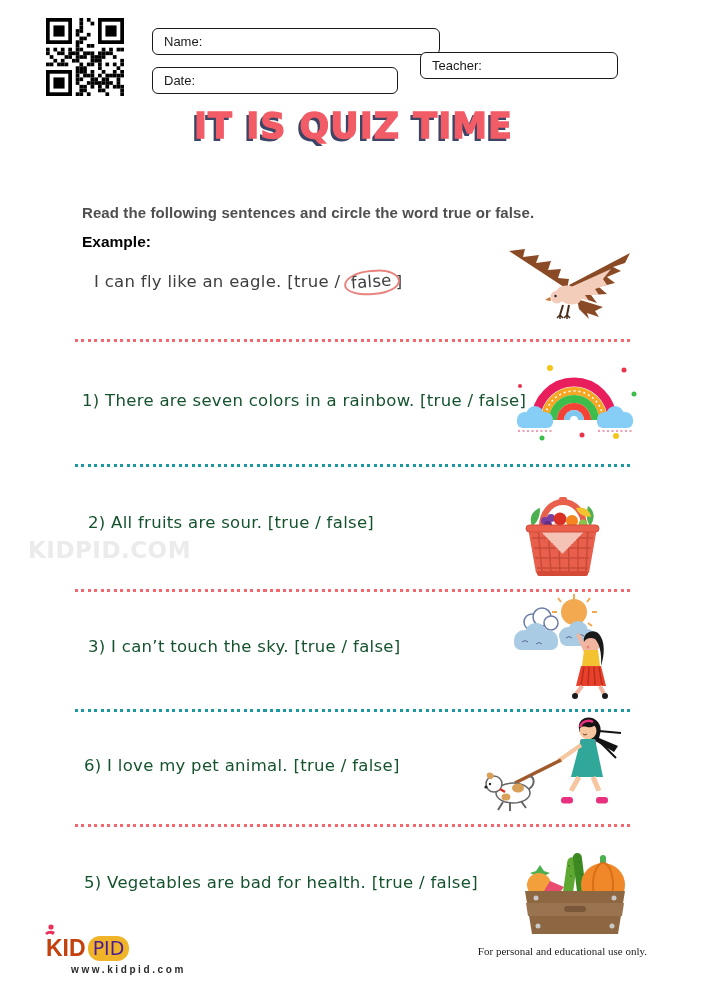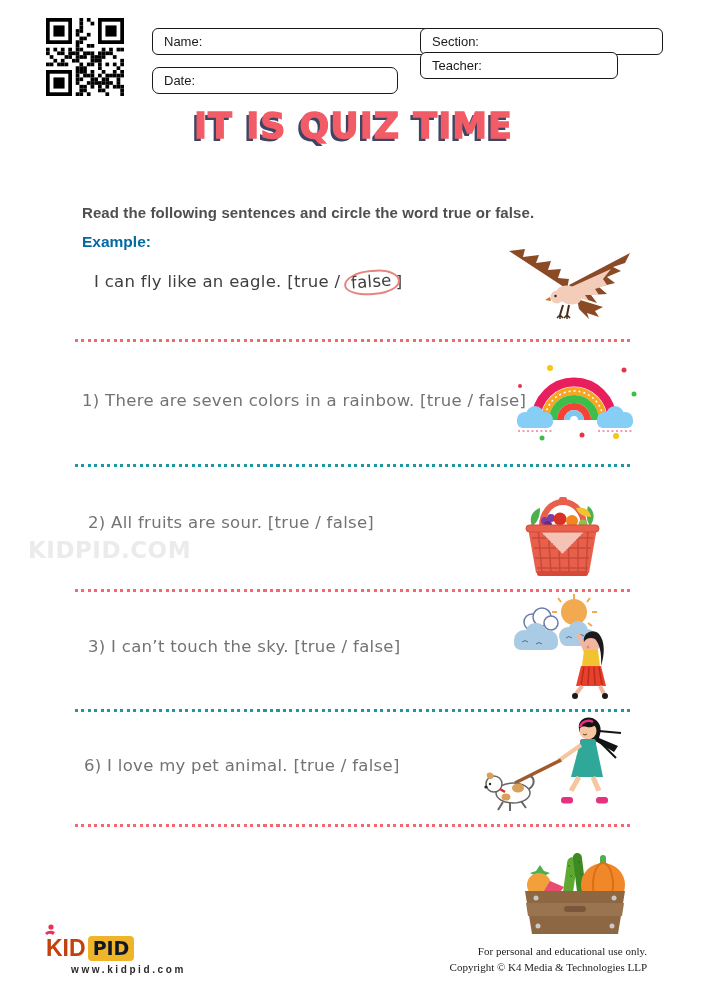--- a/index.html
+++ b/index.html
@@ -5,52 +5,52 @@
   html,body{margin:0;padding:0;background:#fff;}
   .page{position:relative;width:707px;height:1000px;background:#fff;overflow:hidden;
         font-family:"DejaVu Sans",sans-serif;color:#3e3e3e;}
   
   .qr{position:absolute;left:46px;top:18px;width:78px;height:78px;}
   .field{position:absolute;height:27px;border:1.6px solid #1a1a1a;border-radius:6px;
          display:flex;align-items:center;box-sizing:border-box;background:#fff;}
   .field span{margin-left:11px;font-family:"Liberation Sans",sans-serif;font-size:13px;color:#1a1a1a;}
   .f-name{left:152px;top:28px;width:288px;}
   .f-section{left:420px;top:28px;width:243px;}
-  .f-date{left:152px;top:67px;width:246px;border-radius:7px;}
+  .f-date{left:152px;top:67px;width:246px;}
   .f-teacher{left:420px;top:52px;width:198px;}
   
   .title{position:absolute;left:0;right:0;top:106px;text-align:center;
          font-size:35px;font-weight:bold;letter-spacing:1px;color:#F25C66;
          -webkit-text-stroke:1.3px #F25C66;text-shadow:-3px 3px 0 #3D4566;}
   .pill{position:absolute;left:50%;top:156px;transform:translateX(-50%);
         background:#FBD9C4;border-radius:16px;padding:8px 18px;font-size:16px;
         color:#2b2b2b;letter-spacing:0.6px;white-space:nowrap;}
   
   .instruction{position:absolute;left:82px;top:204px;font-size:15px;font-weight:bold;
                color:#4f4f4f;font-family:"Liberation Sans",sans-serif;letter-spacing:0.1px;}
-  .example-label{position:absolute;left:82px;top:233px;font-size:15.5px;font-weight:bold;color:#0369a1;
+  .example-label{position:absolute;left:82px;top:233px;font-size:15.5px;font-weight:bold;color:#000000;
                font-family:"Liberation Sans",sans-serif;}
   .example-line{position:absolute;left:94px;top:270px;font-size:16.5px;color:#3e3e3e;letter-spacing:0.3px;}
   .circled{display:inline-block;border:2px solid #E8837D;border-radius:55% 45% 50% 50% / 60% 55% 55% 50%;
            padding:0px 6px 2px 5px;margin:0 -4px 0 -2px;transform:rotate(-4deg);}
   
   .sep{position:absolute;left:75px;width:558px;height:3px;}
   .sep.red{background:repeating-linear-gradient(to right,#F4676E 0 3px,transparent 3px 6.5px);}
   .sep.teal{background:repeating-linear-gradient(to right,#1B98A0 0 3px,transparent 3px 6.5px);}
   
-  .q{position:absolute;font-size:16.5px;color:#737373;letter-spacing:0.3px;white-space:nowrap;}
+  .q{position:absolute;font-size:16.5px;color:#14532d;letter-spacing:0.3px;white-space:nowrap;}
   .illus{position:absolute;}
   
   .watermark{position:absolute;left:28px;top:537px;font-size:23px;font-weight:bold;
              color:#EBEBEB;letter-spacing:0.5px;}
   
   .logo{position:absolute;left:46px;top:933px;height:30px;display:flex;align-items:center;}
   .logo-person{position:absolute;left:-4px;top:-9px;width:15px;height:16px;}
   .logo-kid{font-size:23px;font-weight:bold;color:#c2410c;letter-spacing:0px;font-family:Liberation Sans, sans-serif;}
-  .logo-pid{font-size:19px;font-weight:bold;color:#0f172a;background:#F0B429;border-radius:4px;
+  .logo-pid{font-size:19px;font-weight:normal;color:#4c1d95;background:#F0B429;border-radius:12px;
             padding:1px 5px 2px;margin-left:2px;}
   .website{position:absolute;left:47px;top:964px;font-size:10px;letter-spacing:2.6px;
            color:#2a2a2a;font-weight:600;font-family:"Liberation Sans",sans-serif;margin-left:24px;}
   .copyright{position:absolute;right:60px;top:944px;text-align:right;
              font-family:"Liberation Serif",serif;font-size:11px;color:#222;line-height:1.45;}
 </style>
 </head>
 <body>
 
 <div class="page">
@@ -190,23 +190,20 @@
           <rect fill="#fff" x="55.71" y="3.71" width="18.57" height="18.57"></rect>
           <rect x="59.43" y="7.43" width="11.14" height="11.14"></rect>
           <rect x="0.00" y="52.00" width="26.00" height="26.00"></rect>
           <rect fill="#fff" x="3.71" y="55.71" width="18.57" height="18.57"></rect>
           <rect x="7.43" y="59.43" width="11.14" height="11.14"></rect>
         </g>
       </svg></div>
   <div class="field f-name">
       <span>Name:</span>
     </div>
-  <div class="field f-section">
-      <span>Section:</span>
-    </div>
   <div class="field f-date">
       <span>Date:</span>
     </div>
   <div class="field f-teacher">
       <span>Teacher:</span>
     </div>
 
   <div class="title">IT IS QUIZ TIME</div>
 
   <div class="instruction">Read the following sentences and circle the word true or false.</div>
@@ -359,20 +356,21 @@
       <circle cx="13" cy="71" r="1.2" fill="#222"></circle>
       <circle cx="9" cy="74" r="1.6" fill="#222"></circle>
       <path stroke="#D93025" stroke-width="2.5" d="M23,76 L28,79"></path>
       <path stroke="#666" stroke-width="2" fill="none" d="M52,76 C58,72 58,65 53,63"></path>
       <path stroke="#666" stroke-width="2" fill="none" d="M26,89 L21,97 M33,90 L33,98 M44,88 L49,95"></path>
     </svg>
   </div>
 
   <div class="sep red" style="top:824px;"></div>
 
+  <div class="q" style="left:84px;top:873px;">5) Vegetables are bad for health. [true / false]</div>
   <div class="illus" style="left:519px;top:845px;width:112px;height:92px;">
     <svg viewBox="0 0 112 92" width="112" height="92">
       <path fill="#4CAF50" d="M17,26 l4,-6 l4,6 l6,2 l-6,3 l-4,5 l-4,-5 l-6,-3 Z"></path>
       <circle cx="20" cy="40" r="12" fill="#F2A03C"></circle>
       <path fill="#E84C6E" d="M31,36 L45,42 L35,55 L25,46 Z"></path>
       <g transform="rotate(8 51 33)">
           <rect x="46" y="12" width="10" height="40" rx="5" fill="#5FA832"></rect>
         </g>
       <g transform="rotate(-7 60 30)">
           <rect x="56" y="8" width="9" height="42" rx="4.5" fill="#3E8A22"></rect>
@@ -397,16 +395,15 @@
     <svg class="logo-person" viewBox="0 0 15 16">
       <circle cx="9" cy="3" r="2.6" fill="#E8315B"></circle>
       <path d="M3,9 Q7.5,5 13,8 L11,11 Q7.5,8.5 5,11 Z" fill="#E8315B"></path>
     </svg>
     <span class="logo-kid">KID</span>
       <span class="logo-pid">PID</span>
   </div>
   <div class="website">www.kidpid.com</div>
   <div class="copyright">
     <div>For personal and educational use only.</div>
-    <div>Copyright © K4 Media &amp; Technologies LLP</div>
   </div>
 
 </div>
 
 </body></html>

